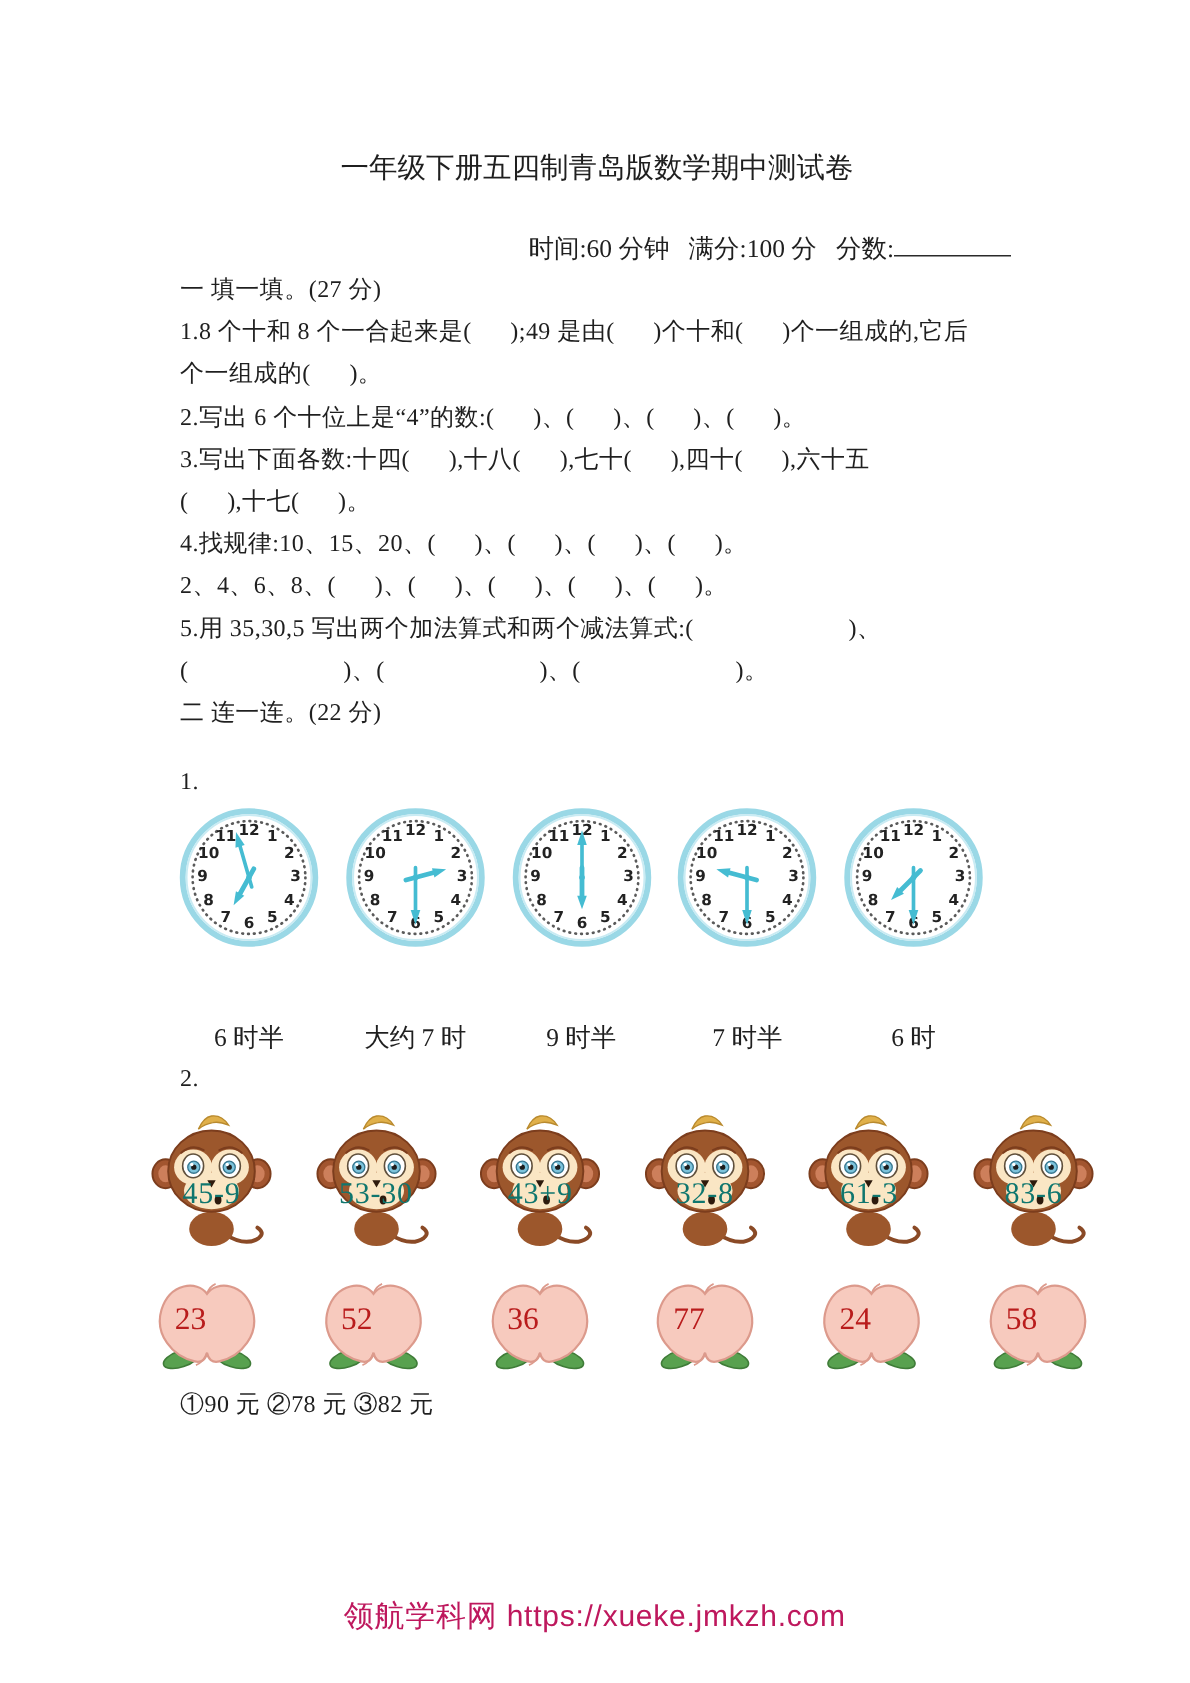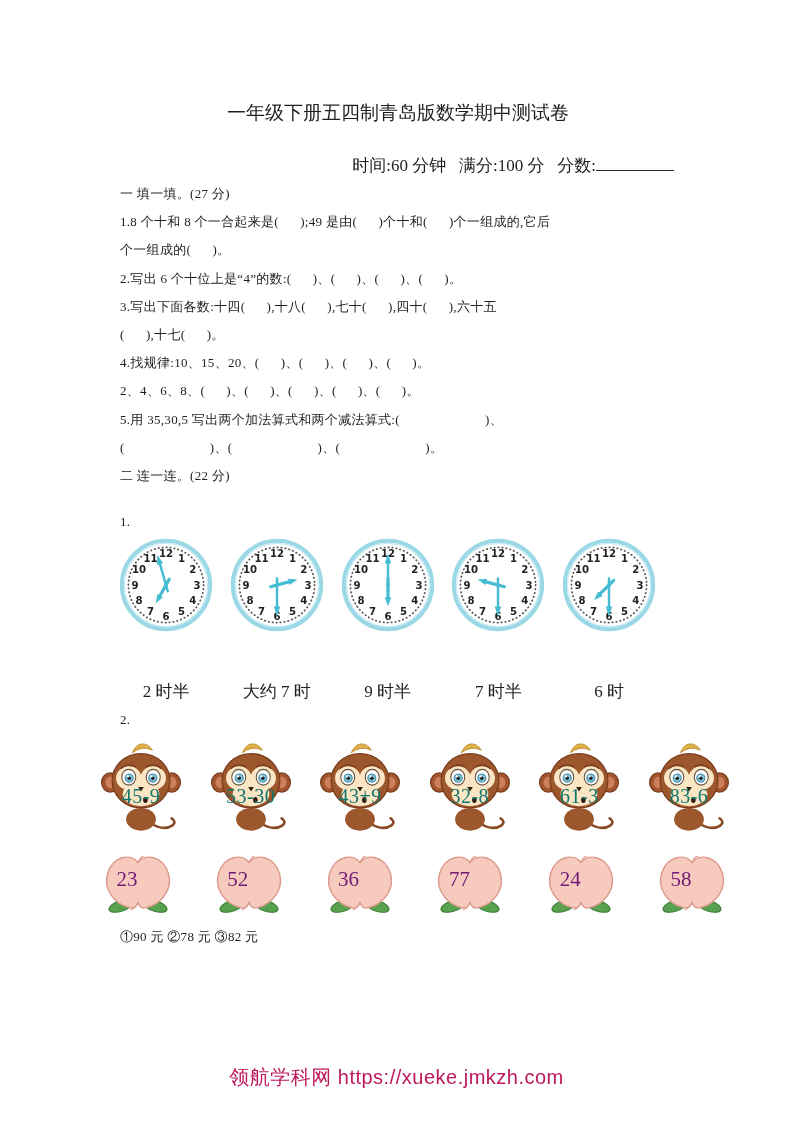--- a/index.html
+++ b/index.html
@@ -2,38 +2,38 @@
 <html><head>
 <meta charset="utf-8">
 <style>
   html,body{margin:0;padding:0;background:#ffffff;}
   .page{position:relative;width:793px;height:1122px;background:#ffffff;overflow:hidden;
         font-family:"Liberation Serif","DejaVu Serif",serif;color:#1f1f1f;}
   .content{position:absolute;left:120px;top:100px;width:556px;}
   .title{text-align:center;font-size:19px;line-height:26px;margin:0 0 26px 0;white-space:pre-wrap;}
   .info-line{text-align:right;font-size:17px;line-height:28px;white-space:pre-wrap;padding-right:2px;}
   .score-underline{display:inline-block;width:78px;border-bottom:1.5px solid #2a2a2a;height:14px;vertical-align:baseline;}
-  .line{font-size:13px;line-height:28.2px;white-space:pre-wrap;letter-spacing:0.3px;}
+  .line{font-size:16px;line-height:28.2px;white-space:pre-wrap;letter-spacing:0.3px;}
   .q-label{margin-top:18px;}
   
   .clock-row{display:flex;justify-content:space-between;width:537px;margin:2px 0 0 -1px;height:104px;}
   .clock-slot{width:94px;height:94px;}
   .clock{width:94px;height:94px;display:block;}
   .clock-labels{display:flex;justify-content:space-between;width:537px;margin:36px 0 0 -1px;}
   .clock-label-slot{width:94px;text-align:center;font-size:17px;line-height:28px;white-space:pre-wrap;}
   
   .monkey-row{display:flex;justify-content:space-between;width:636px;margin:2px 0 0 -23px;height:98px;}
   .monkey-slot{position:relative;width:88px;height:98px;}
   .monkey{width:88px;height:98px;display:block;}
   .monkey-expr{position:absolute;left:0;right:0;top:48px;text-align:center;font-size:20px;
                letter-spacing:0.5px;color:#0f766e;}
   .peach-row{display:flex;justify-content:space-between;width:636px;margin:12px 0 0 -23px;height:76px;}
   .peach-slot{position:relative;width:82px;height:72px;}
   .peach{width:82px;height:72px;display:block;}
-  .peach-num{position:absolute;left:-6px;right:16px;top:20px;text-align:center;font-size:21px;color:#701a75;}
+  .peach-num{position:absolute;left:-6px;right:16px;top:20px;text-align:center;font-size:21px;color:#b91c1c;}
   .sec3-heading{margin-top:6px;}
   .footer{position:absolute;left:0;right:0;top:1064px;text-align:center;
           font-family:"Liberation Sans","DejaVu Sans",sans-serif;font-size:20px;color:#be185d;
           letter-spacing:0.5px;white-space:pre-wrap;}
   .svg-defs{position:absolute;width:0;height:0;overflow:hidden;}
   .clock-number{font-family:"DejaVu Sans",sans-serif;font-weight:bold;font-size:10.8px;fill:#222;}
 </style>
 </head>
 <body>
 
@@ -177,21 +177,21 @@
             </g>
             <g transform="rotate(225 50 50)">
               <line x1="50" y1="57" x2="50" y2="35" stroke="#45bcd2" stroke-width="3.4" stroke-linecap="round"></line>
               <polygon points="50,27.5 46.6,37 53.4,37" fill="#45bcd2"></polygon>
             </g>
           </svg>
         </div>
     </div>
 
     <div class="clock-labels">
-      <div class="clock-label-slot">2 时半</div>
+      <div class="clock-label-slot">6 时半</div>
       <div class="clock-label-slot">大约 7 时</div>
       <div class="clock-label-slot">9 时半</div>
       <div class="clock-label-slot">7 时半</div>
       <div class="clock-label-slot">6 时</div>
     </div>
 
     <div class="line">2.</div>
 
     <div class="monkey-row">
       <div class="monkey-slot">

